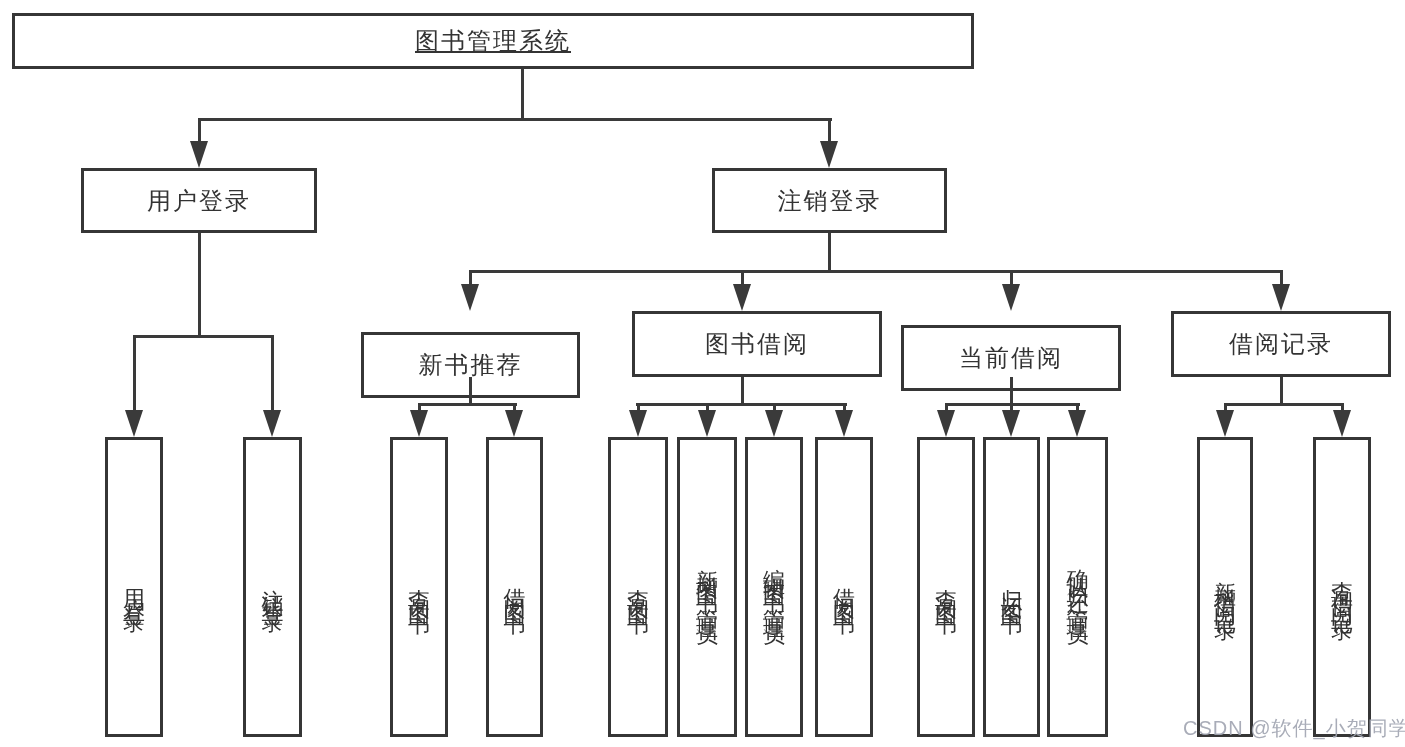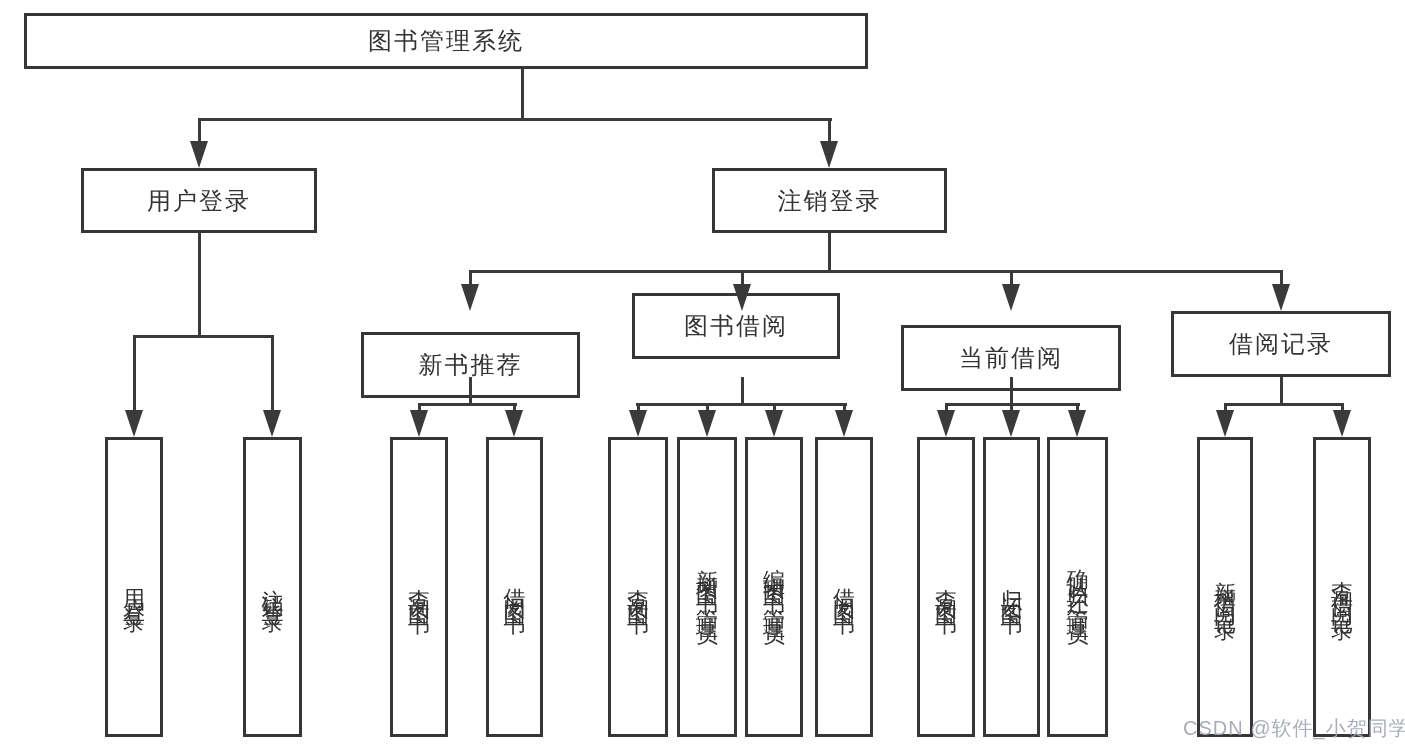--- a/index.html
+++ b/index.html
@@ -68,27 +68,27 @@
     z-index: 10;
     letter-spacing: 1px;
     white-space: nowrap;
   }
 </style>
 </head>
 <body>
 
 <div id="stage">
 
-  <div class="hbox" style="left:24px; top:13px; width:844px; height:56px;">图书管理系统</div>
+  <div class="hbox" style="left:12px; top:13px; width:962px; height:56px;text-decoration:underline;">图书管理系统</div>
 
   <div class="hbox" style="left:81px; top:168px; width:236px; height:65px;">用户登录</div>
   <div class="hbox" style="left:712px; top:168px; width:235px; height:65px;">注销登录</div>
 
   <div class="hbox" style="left:361px; top:311px; width:219px; height:66px;margin-top:21px;">新书推荐</div>
-  <div class="hbox" style="left:632px; top:293px; width:208px; height:66px;">图书借阅</div>
+  <div class="hbox" style="left:632px; top:311px; width:250px; height:66px;">图书借阅</div>
   <div class="hbox" style="left:901px; top:325px; width:220px; height:66px;">当前借阅</div>
   <div class="hbox" style="left:1171px; top:311px; width:220px; height:66px;">借阅记录</div>
 
   <div class="vbox" style="left:105px; width:58px;">
     <span>用户登录</span>
   </div>
   <div class="vbox" style="left:243px; width:59px;">
     <span>注销登录</span>
   </div>
 

